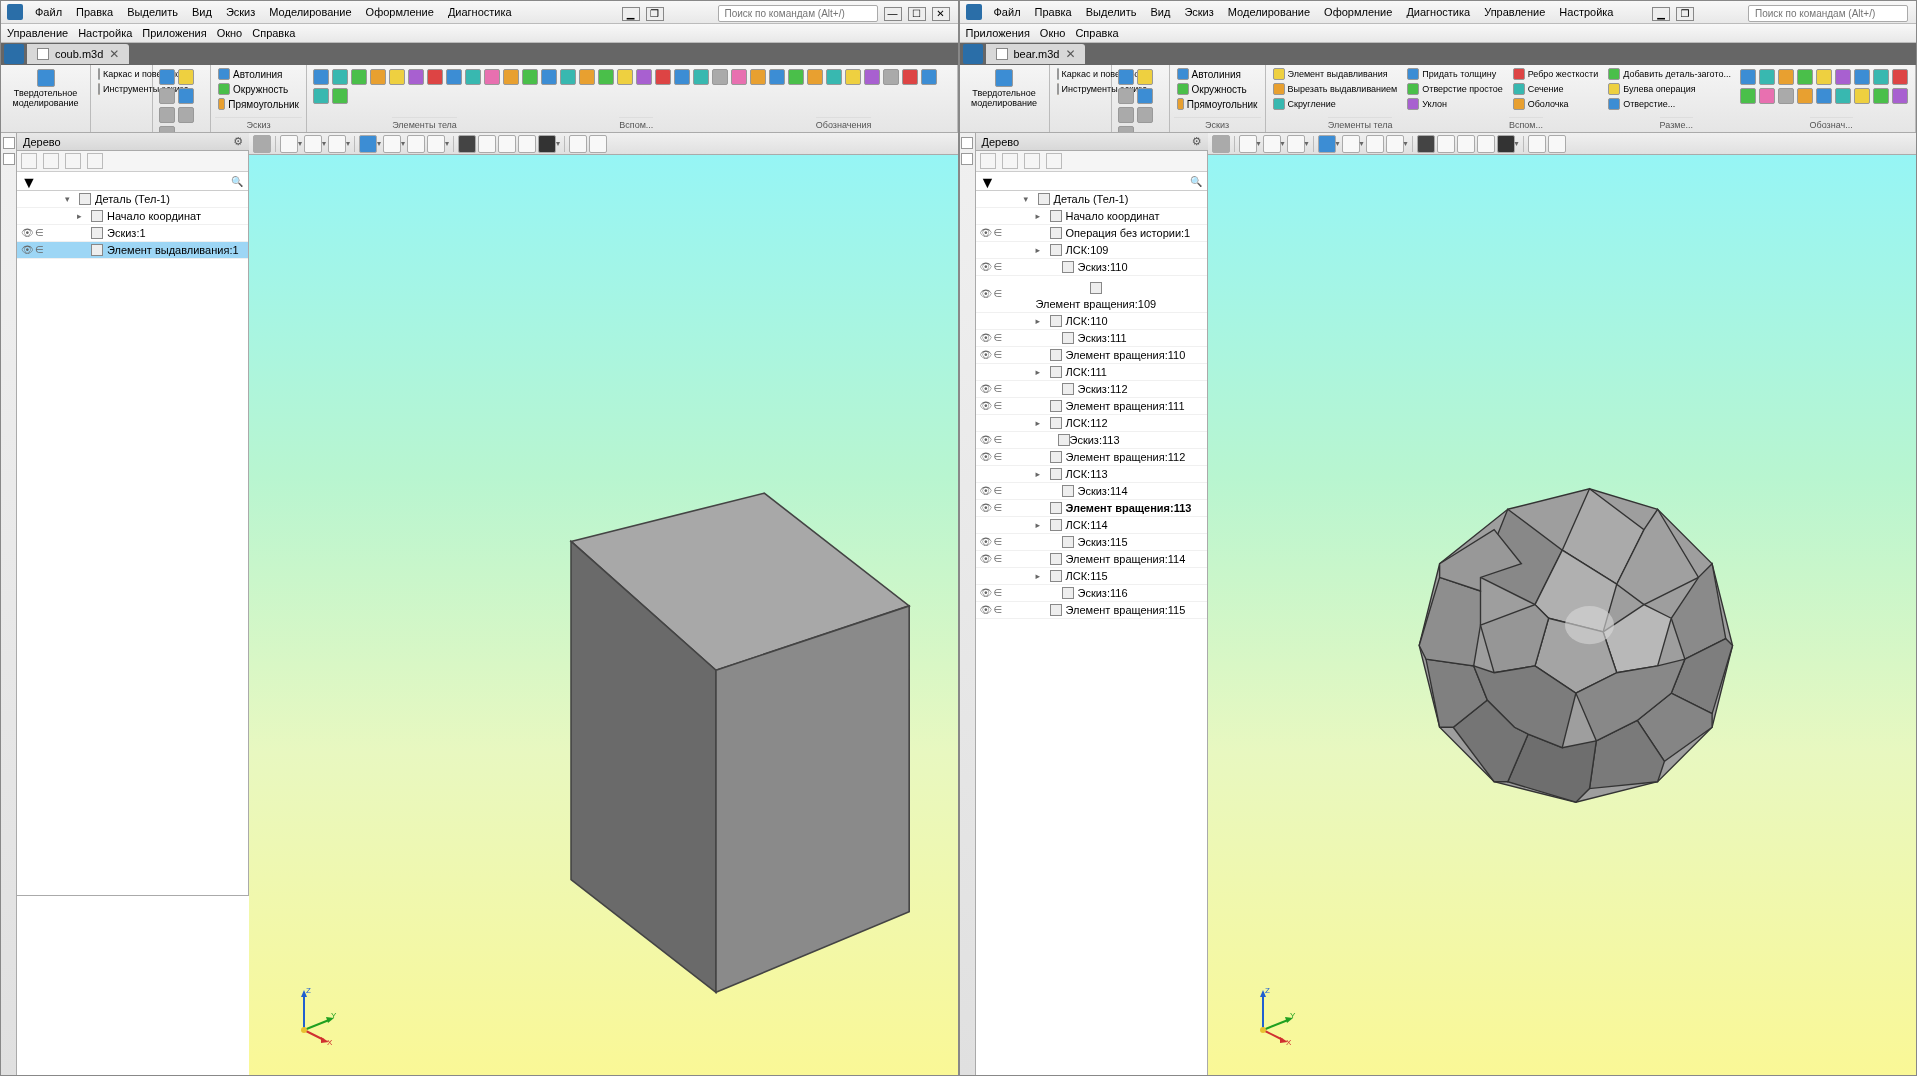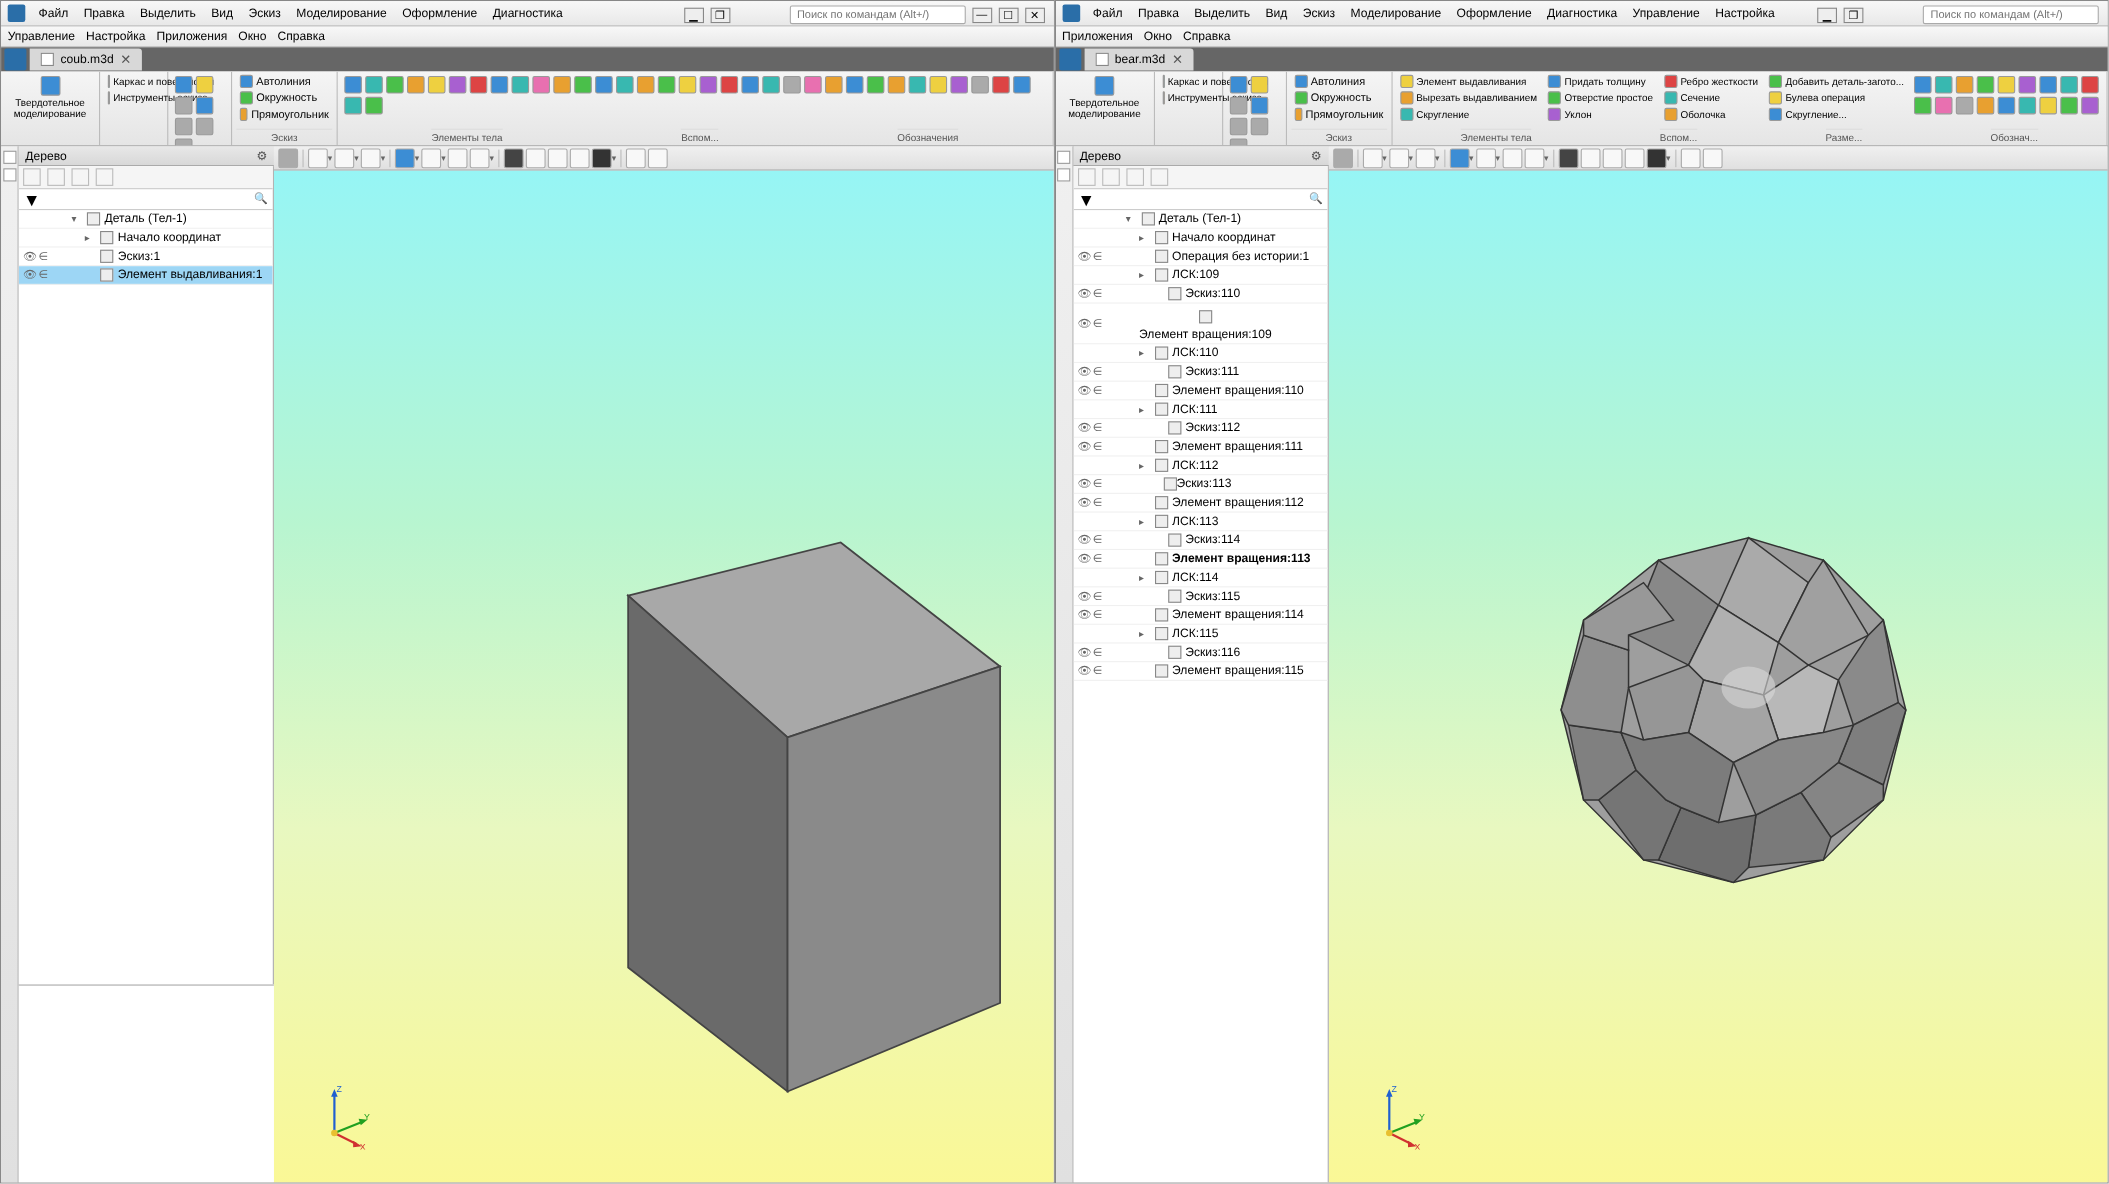--- a/index.html
+++ b/index.html
@@ -434,21 +434,21 @@
           <div class="r-btn">
               <span class="r-icon ic-green" style="width:12px;height:12px"></span>
               <span style="font-size:9px">Добавить деталь-загото...</span>
             </div>
           <div class="r-btn">
               <span class="r-icon ic-yellow" style="width:12px;height:12px"></span>
               <span style="font-size:9px">Булева операция</span>
             </div>
           <div class="r-btn">
               <span class="r-icon ic-blue" style="width:12px;height:12px"></span>
-              <span style="font-size:9px">Скругление...</span>
+              <span style="font-size:9px">Отверстие...</span>
             </div>
         </div>
         <div class="ribbon-icons" style="width:120px">
           <span class="r-icon ic-blue"></span>
             <span class="r-icon ic-teal"></span>
             <span class="r-icon ic-orange"></span>
             <span class="r-icon ic-green"></span>
             <span class="r-icon ic-yellow"></span>
             <span class="r-icon ic-purple"></span>
           <span class="r-icon ic-blue"></span>

